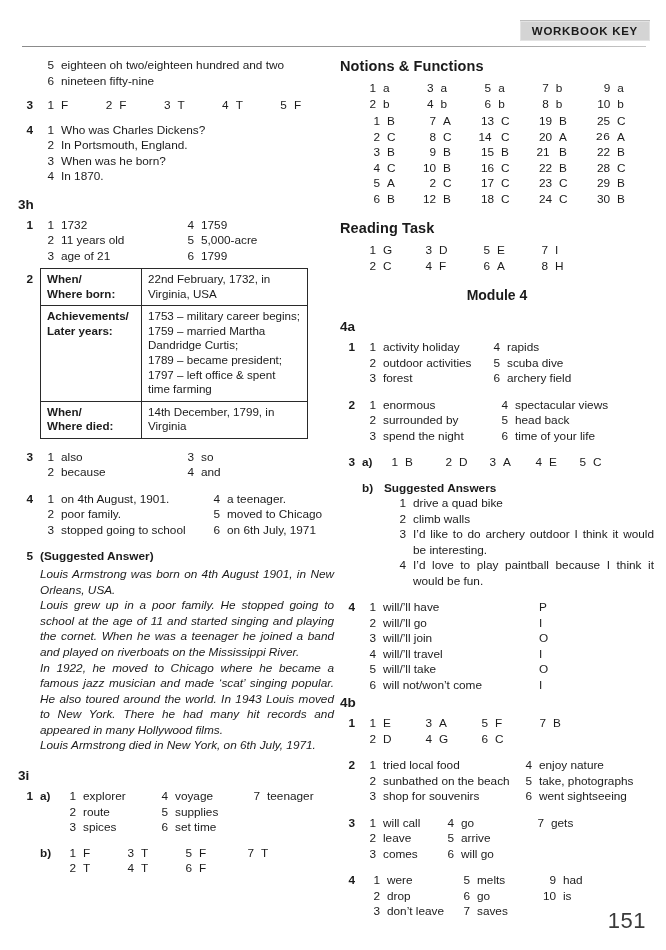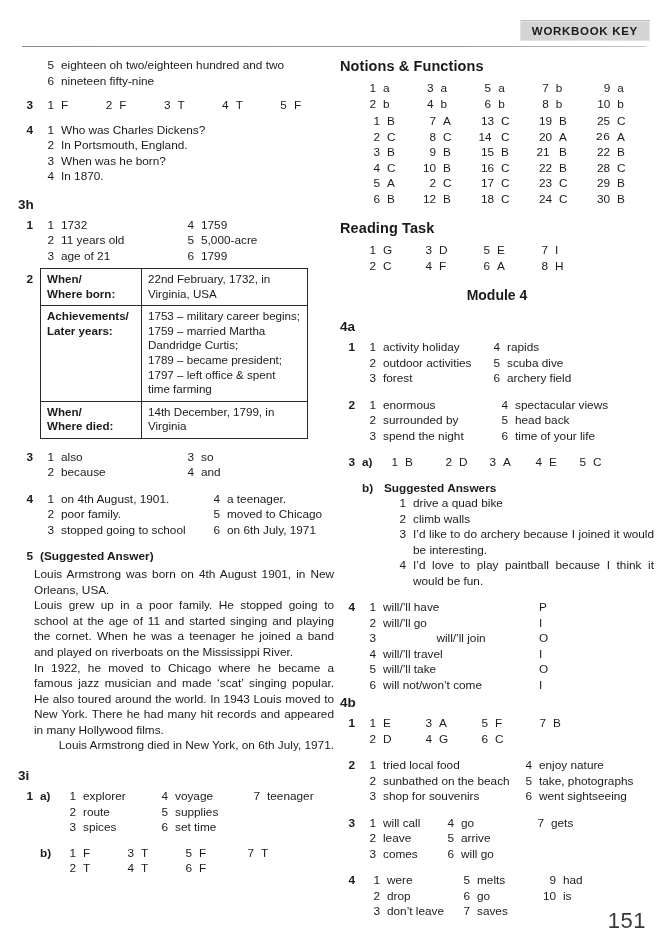--- a/index.html
+++ b/index.html
@@ -78,22 +78,22 @@
     font-size:11.6px;line-height:14.6px;
     vertical-align:top;
   }
   table.bio td.k{width:88px;font-weight:bold;}
 
   
   .para{
     font-size:11.8px;line-height:15.6px;text-align:justify;
     margin:0;
   }
-  .para.last{text-align:right;}
-  .para-block{margin-left:16px;}
+  .para.last{text-align:left;}
+  .para-block{margin-left:22px;font-style:italic;}
 
   
   .sub{display:flex;}
   .sub-label{font-weight:bold;font-size:11.8px;flex:0 0 22px;line-height:15.5px;}
   .sub-body{flex:1 1 auto;}
 
   .tight{margin-top:9px;}
   .tight2{margin-top:11px;}
 
   
@@ -798,21 +798,21 @@
                 <div class="item">
                   <span class="n">1</span>
                   <span class="v">drive a quad bike</span>
                 </div>
                 <div class="item">
                   <span class="n">2</span>
                   <span class="v">climb walls</span>
                 </div>
                 <div class="item">
                   <span class="n">3</span>
-                  <span class="v">I’d like to do archery because I joined it would be interesting.</span>
+                  <span class="v">I’d like to do archery outdoor I think it would be interesting.</span>
                 </div>
                 <div class="item">
                   <span class="n">4</span>
                   <span class="v">I’d love to play paintball because I think it would be fun.</span>
                 </div>
               </div>
           </div>
         </div>
       </div>
     </div>
@@ -826,21 +826,21 @@
               <span class="v" style="width: 156px;">will/’ll have</span>
               <span>P</span>
             </div>
             <div class="item">
               <span class="n" style="width: 14px;">2</span>
               <span class="v" style="width: 156px;">will/’ll go</span>
               <span>I</span>
             </div>
             <div class="item">
               <span class="n" style="width: 14px;">3</span>
-              <span class="v" style="width: 156px; text-align: center;">will/’ll join</span>
+              <span class="v" style="width: 156px;">will/’ll join</span>
               <span>O</span>
             </div>
             <div class="item">
               <span class="n" style="width: 14px;">4</span>
               <span class="v" style="width: 156px;">will/’ll travel</span>
               <span>I</span>
             </div>
             <div class="item">
               <span class="n" style="width: 14px;">5</span>
               <span class="v" style="width: 156px;">will/’ll take</span>

